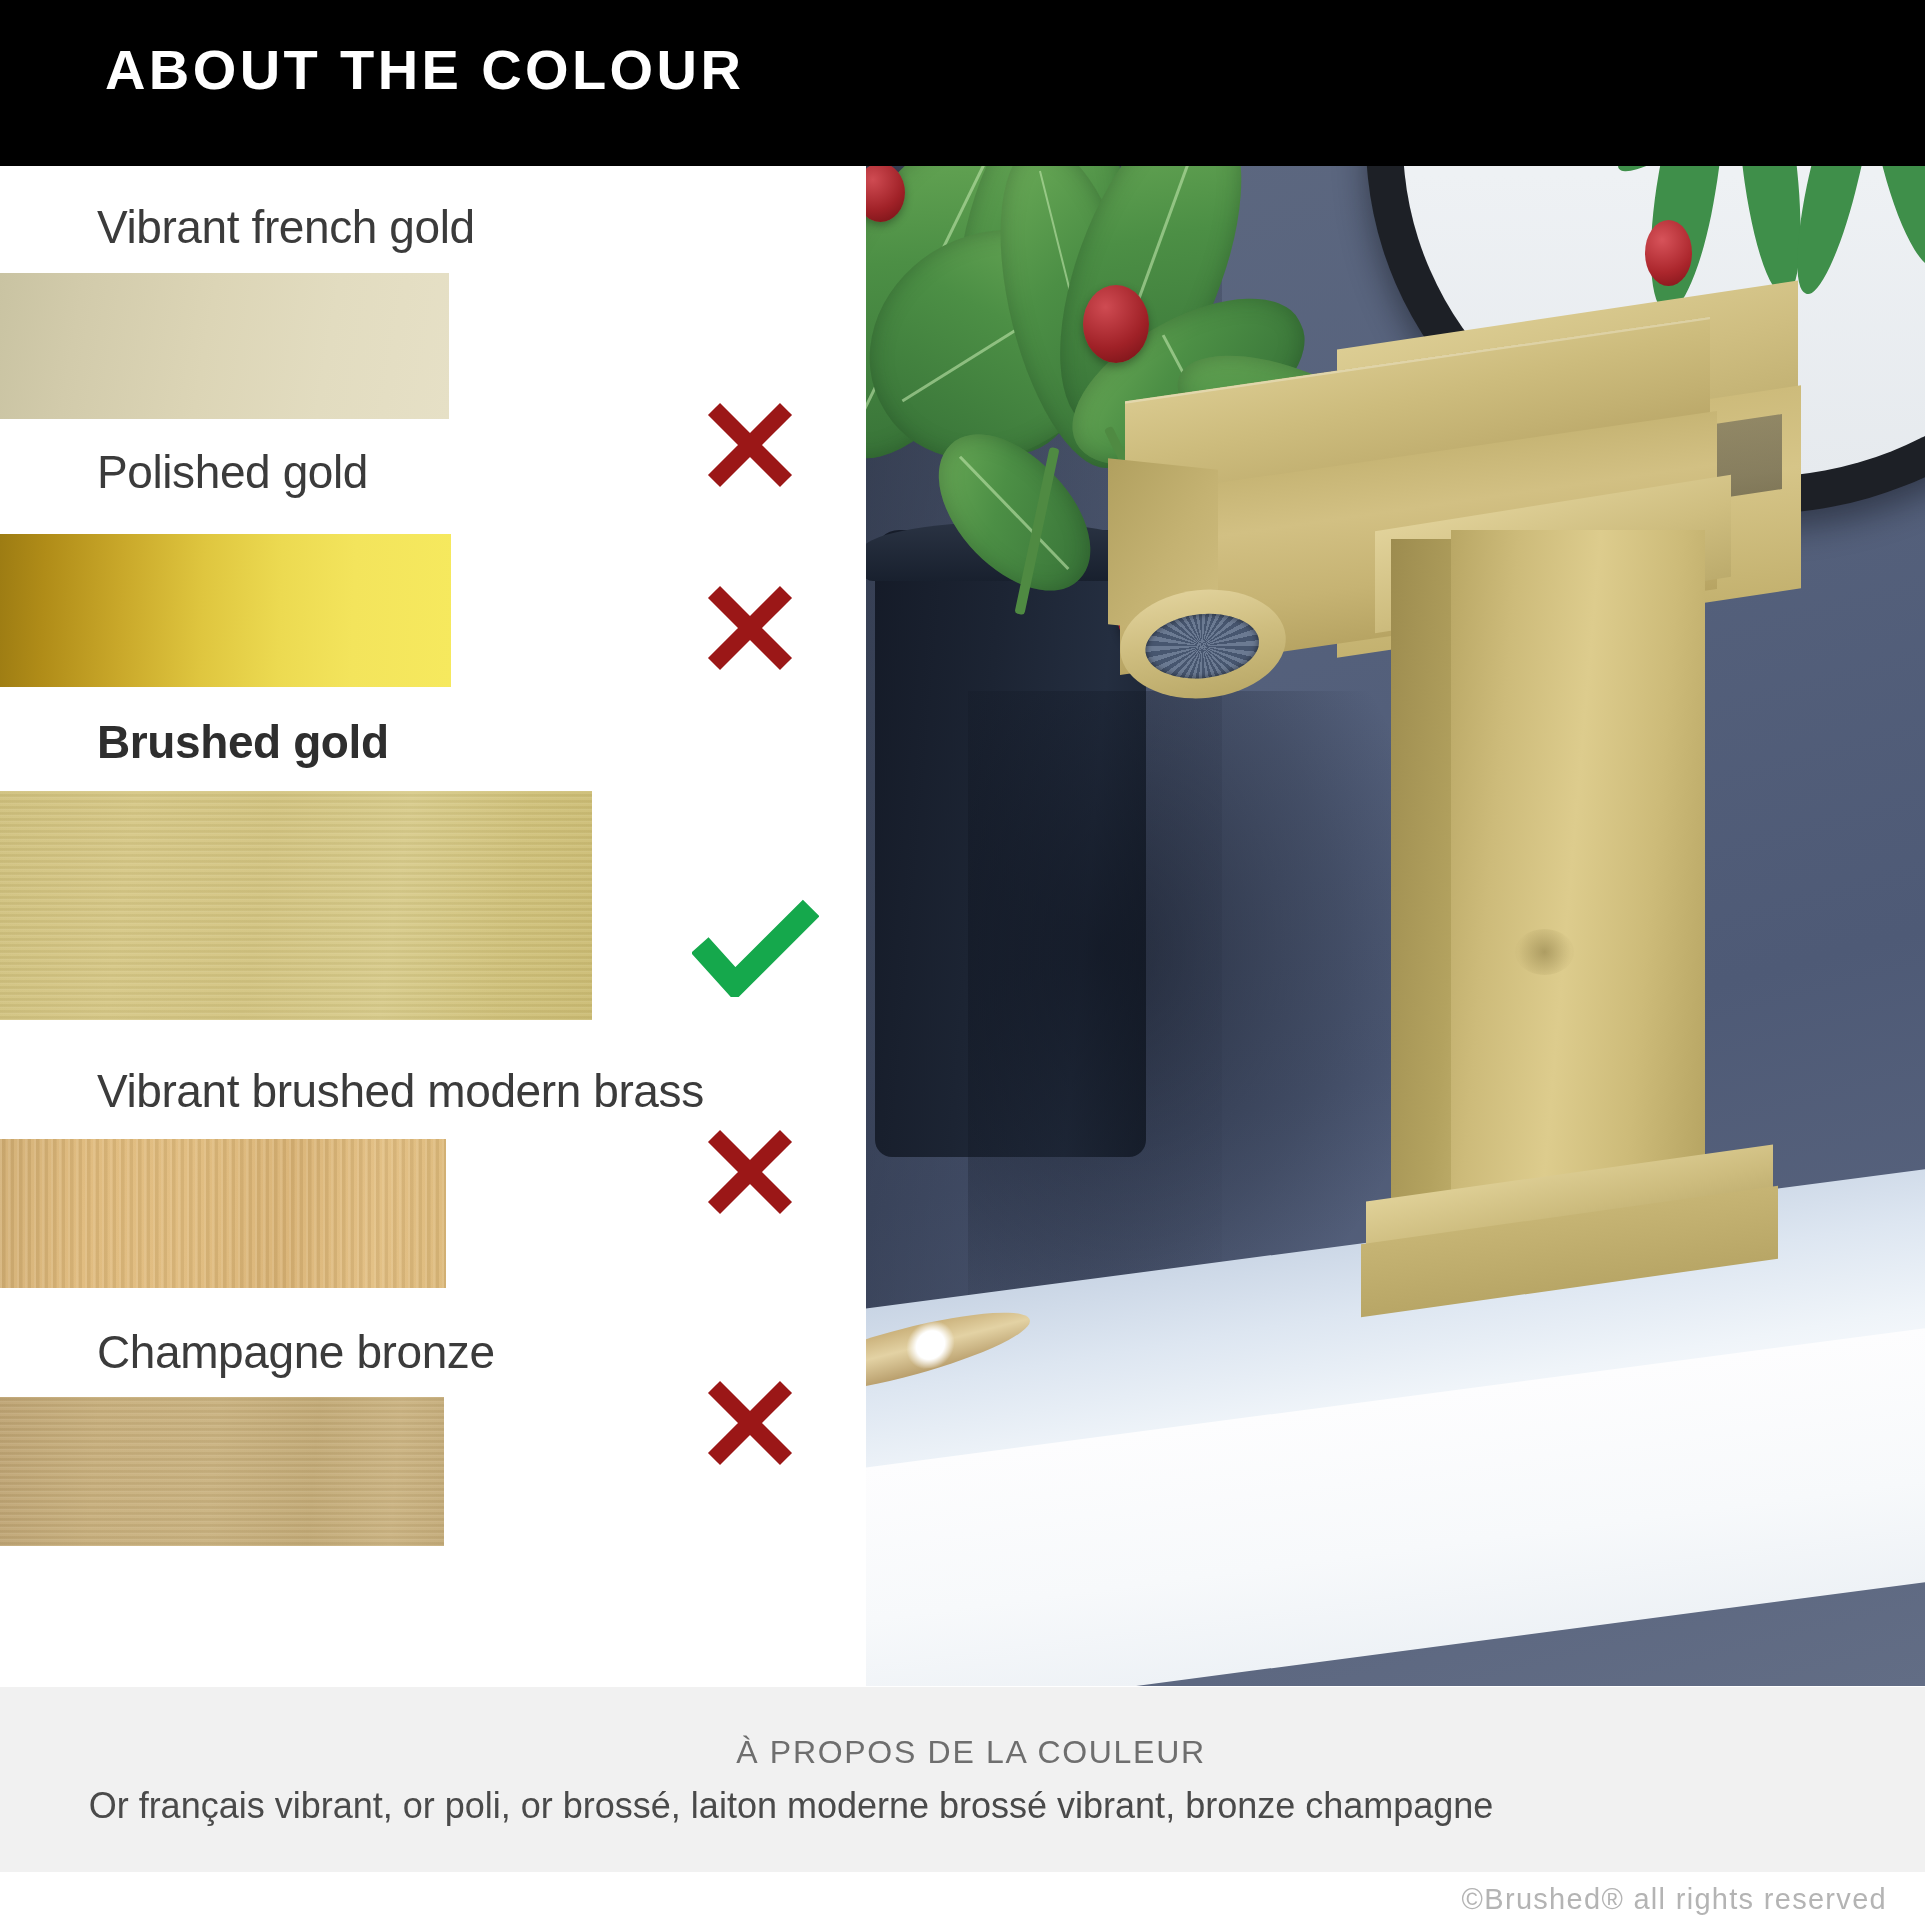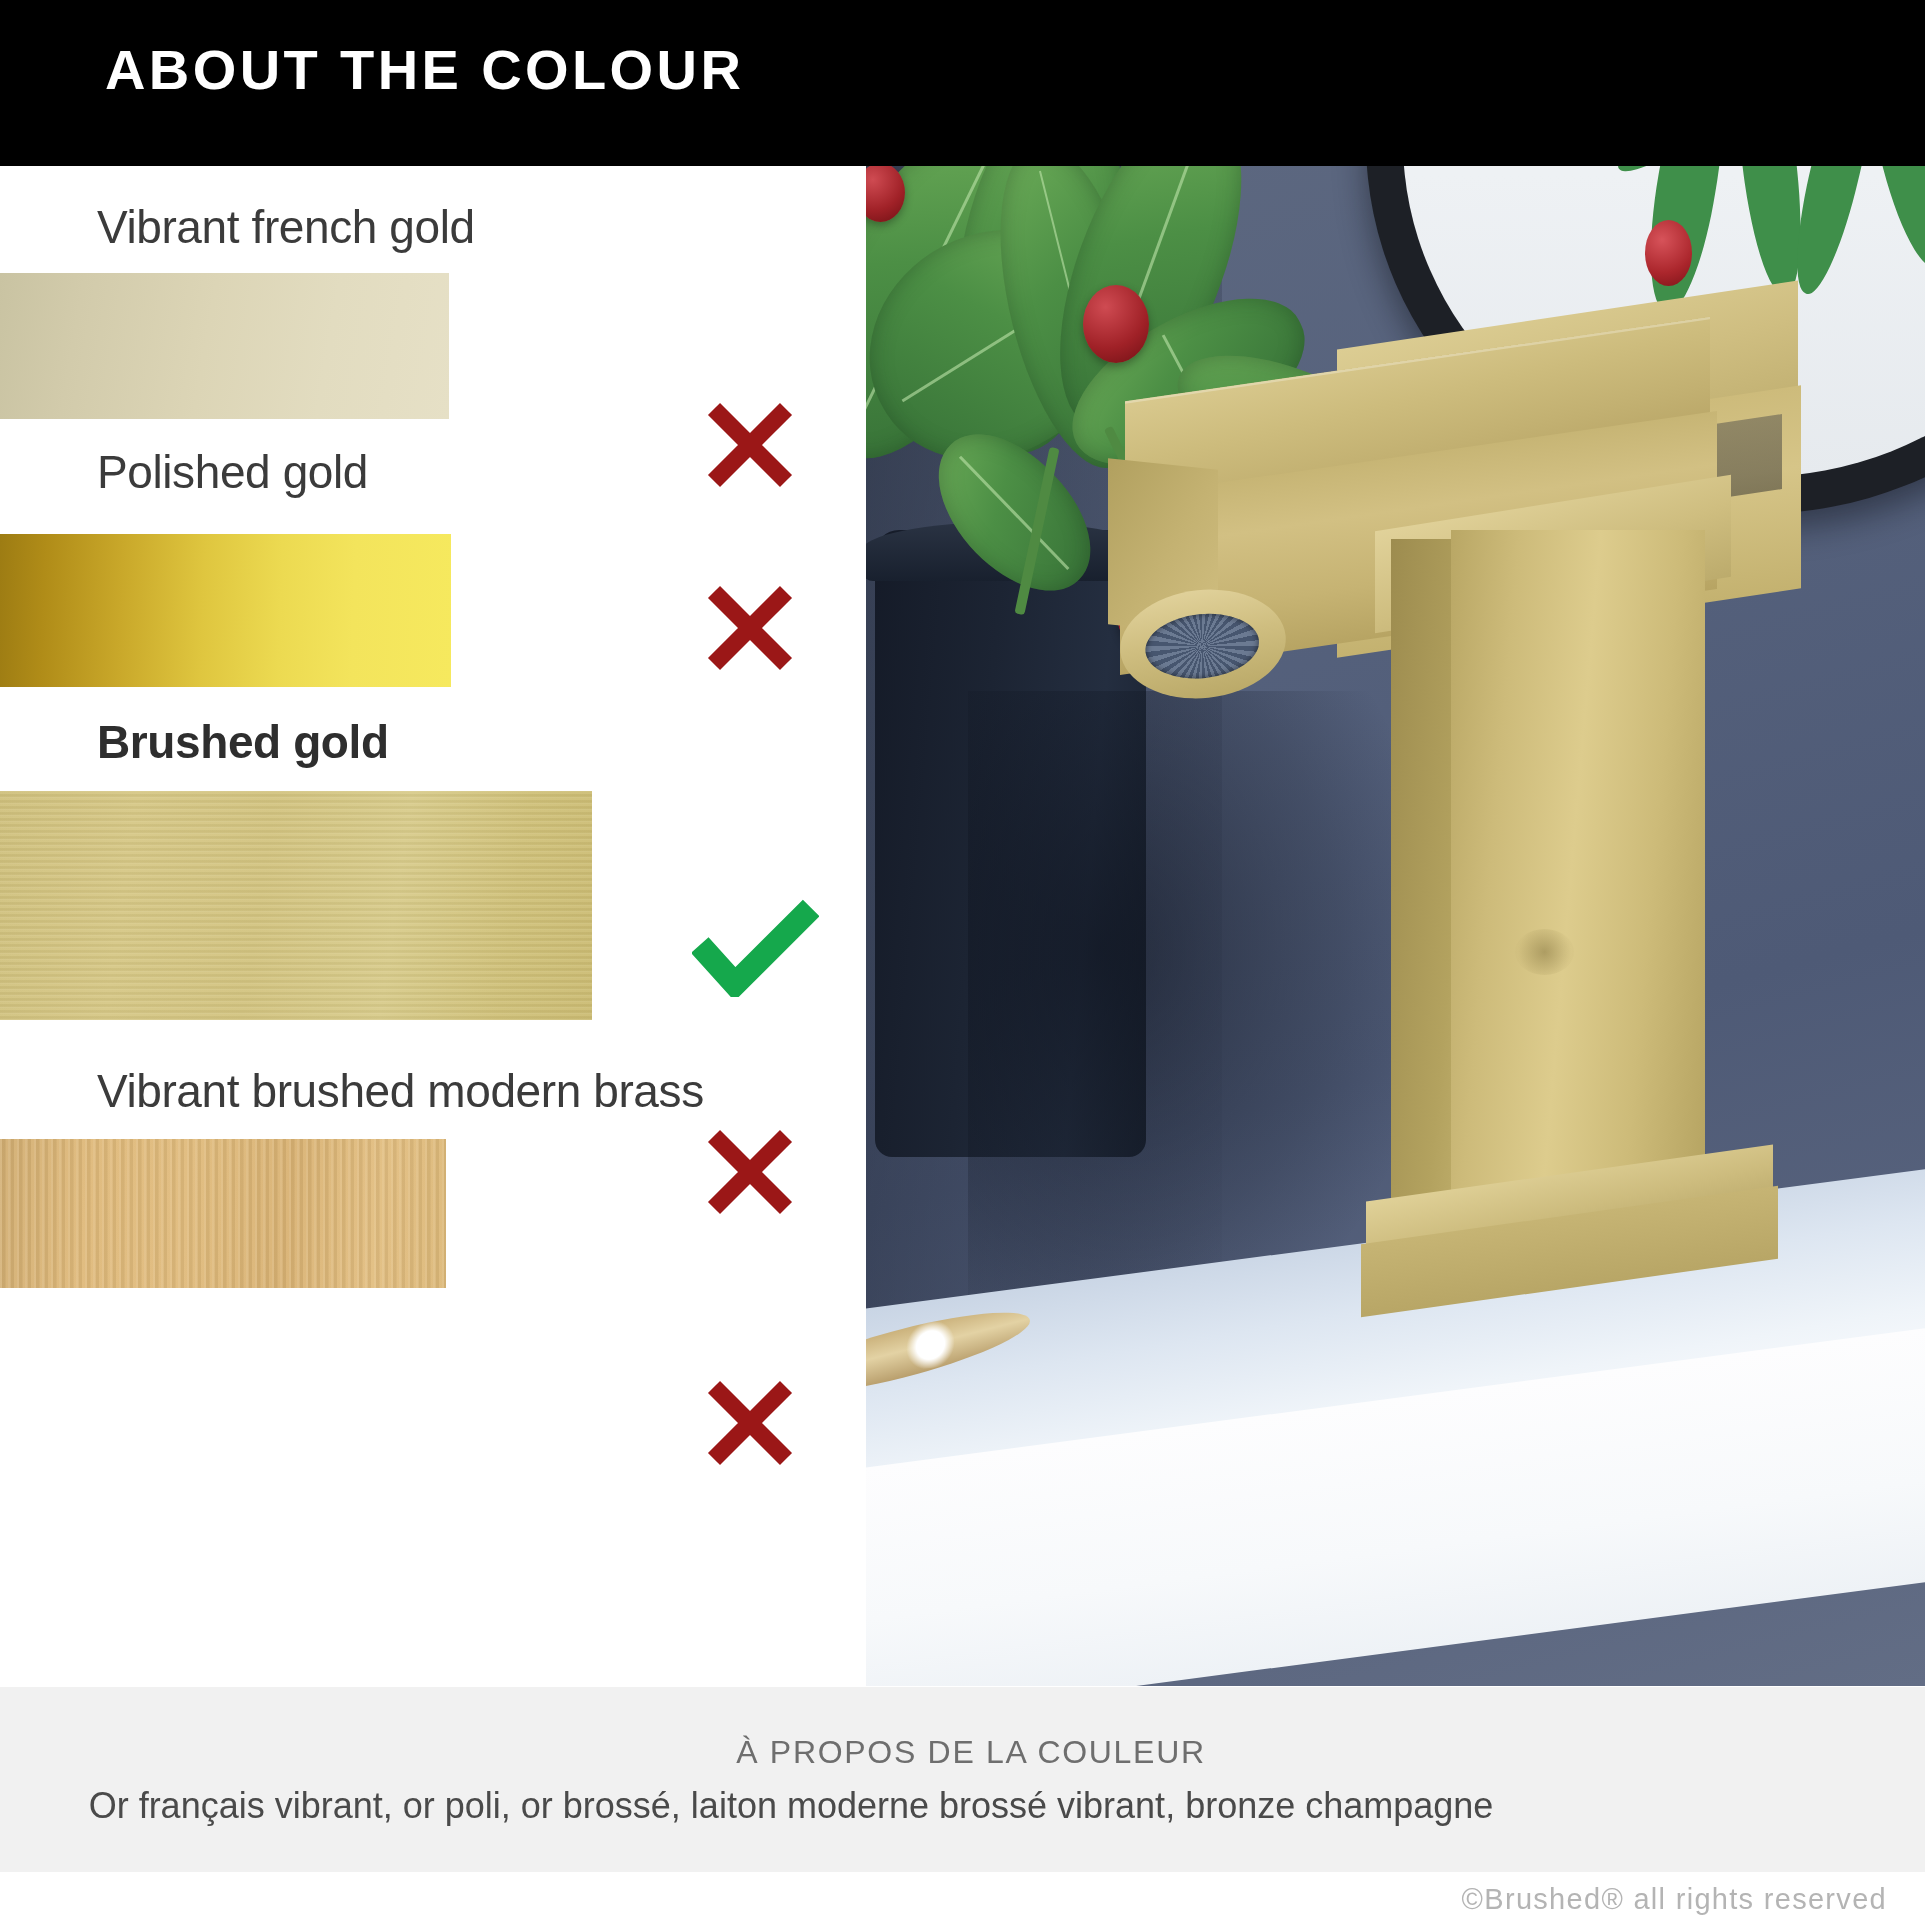--- a/index.html
+++ b/index.html
@@ -287,20 +287,24 @@
     <div class="swatch-row">
       <div class="swatch-label" style="top:898px;">Vibrant brushed modern brass</div>
       <div class="swatch-chip chip-brass" style="top:973px; width:446px; height:149px;"></div>
     </div>
 
     <div class="swatch-row">
       <div class="swatch-label bold" style="top:549px;">Brushed gold</div>
       <div class="swatch-chip chip-brushed" style="top:625px; width:592px; height:229px;"></div>
     </div>
 
+    <div class="swatch-row">
+      <div class="swatch-label" style="top:1159px;">Champagne bronze</div>
+      <div class="swatch-chip chip-champagne" style="top:1231px; width:444px; height:149px;"></div>
+    </div>
 
     <svg class="mark mark-x" style="left:700px; top:229px;" viewBox="0 0 100 100">
       <path d="M14 14 L86 86 M86 14 L14 86" stroke="#9b1717" stroke-width="17" fill="none"></path>
     </svg>
 
     <svg class="mark mark-x" style="left:700px; top:412px;" viewBox="0 0 100 100">
       <path d="M14 14 L86 86 M86 14 L14 86" stroke="#9b1717" stroke-width="17" fill="none"></path>
     </svg>
 
     <svg class="mark mark-check" style="left:692px; top:731px;" viewBox="0 0 130 100">

